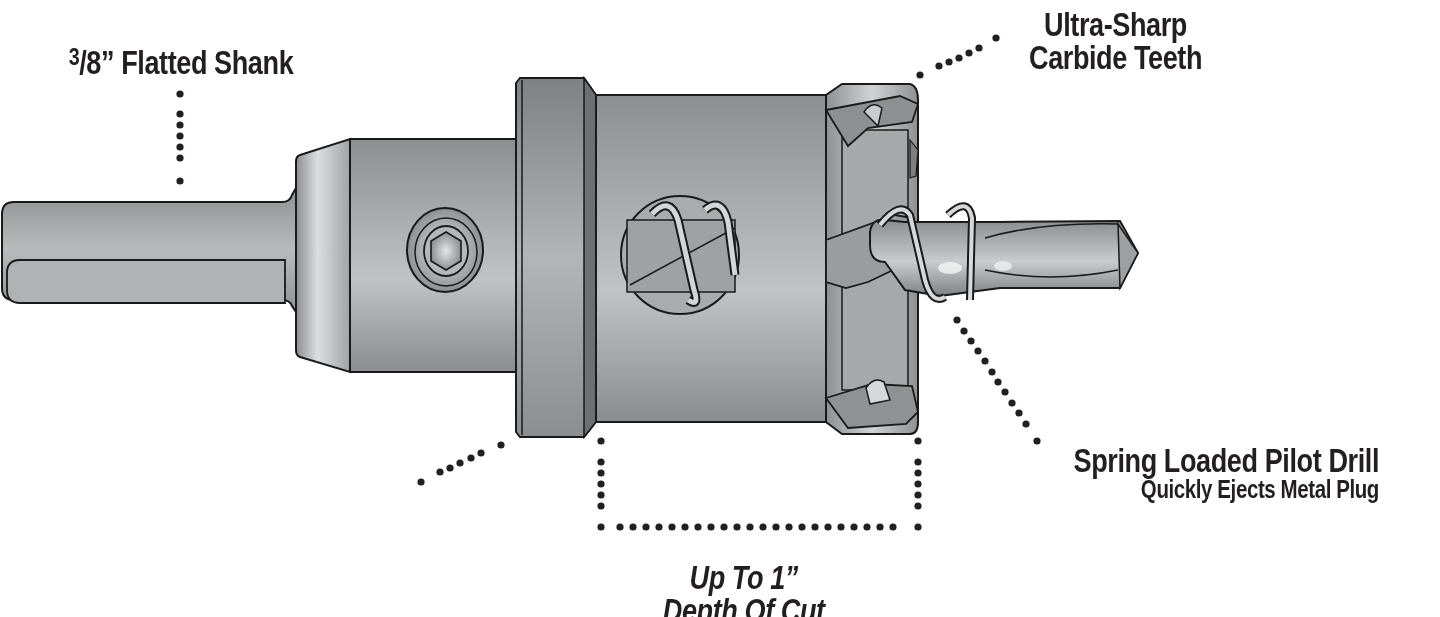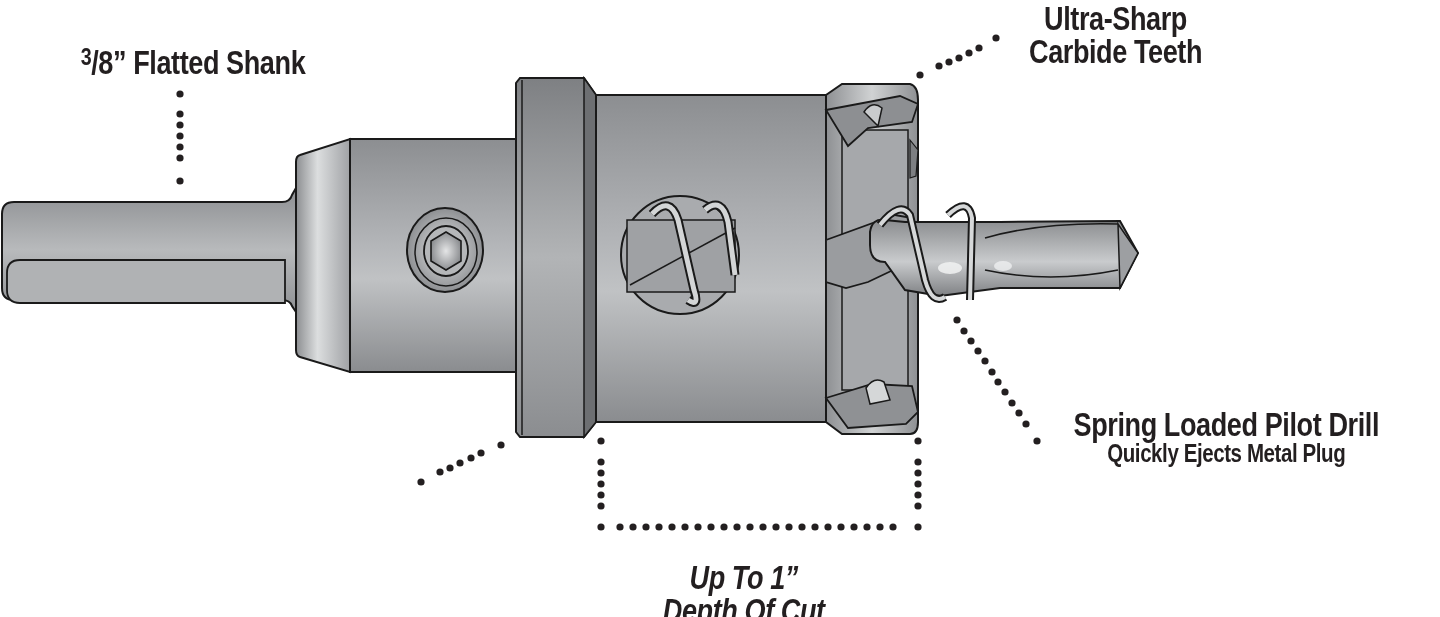--- a/index.html
+++ b/index.html
@@ -196,32 +196,32 @@
         <circle cx="998" cy="382" r="3.6"></circle>
     <circle cx="1005" cy="392" r="3.6"></circle>
         <circle cx="1012" cy="403" r="3.6"></circle>
         <circle cx="1019" cy="413" r="3.6"></circle>
     <circle cx="1026" cy="424" r="3.6"></circle>
     <circle cx="1037" cy="441" r="3.6"></circle>
   </g>
 </svg>
 
   
-  <div class="lbl" style="left:56px; top:45px;">
+  <div class="lbl" style="left:44px; top:45px;">
     <span class="main"><span class="sup">3</span><span>/8” Flatted Shank</span></span>
   </div>
 
-  <div class="lbl" style="left:1010px; top:2px;text-align:center;">
+  <div class="lbl" style="left:1010px; top:8px;text-align:center;">
     <span class="main">Ultra-Sharp</span>
     <span class="main">Carbide Teeth</span>
   </div>
 
 
   <div class="lbl" style="left:645px; top:561px;font-style:italic;">
     <span class="main">Up To 1”</span>
     <span class="main">Depth Of Cut</span>
   </div>
 
-  <div class="lbl" style="left:1040px; top:408px;">
+  <div class="lbl" style="left:1040px; top:444px;text-align:right;">
     <span class="main">Spring Loaded Pilot Drill</span>
     <span class="sub">Quickly Ejects Metal Plug</span>
   </div>
 </div>
 
 </body></html>

